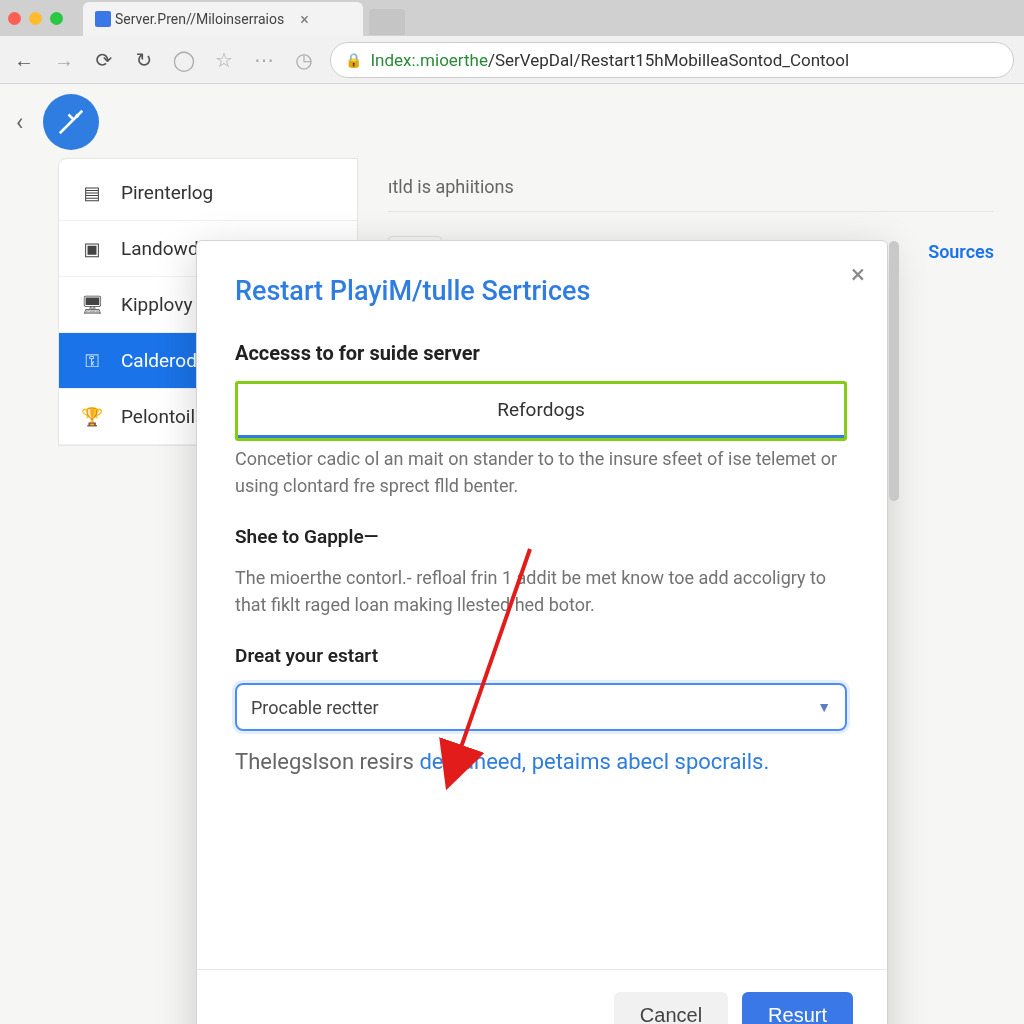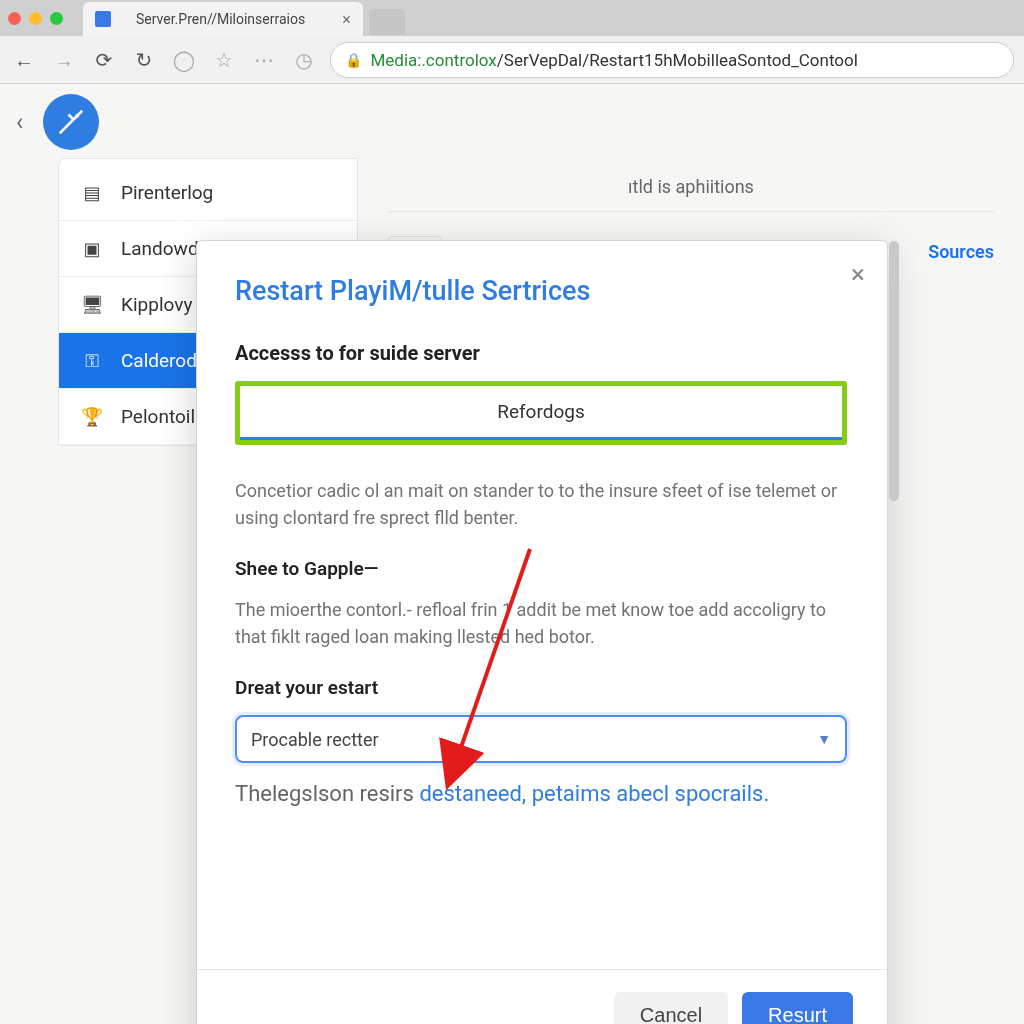--- a/index.html
+++ b/index.html
@@ -27,21 +27,21 @@
   .tab {
     background: #f3f3f3;
     height: 34px;
     margin-top: 2px;
     display: flex;
     align-items: center;
     padding: 0 12px;
     border-radius: 6px 6px 0 0;
     position: relative;
     min-width: 280px;
-    gap: 25px;
+    gap: 4px;
   }
   .tab-icon { width: 16px; height: 16px; background: #3b78e7; border-radius: 2px; }
   .tab-title { font-size: 14px; color: #444; }
   .tab-close { color: #777; font-size: 16px; margin-left: 12px; cursor: pointer; }
   .tab-ghost {
     width: 36px; height: 26px; background: #c5c5c5; margin-left: 6px;
     border-radius: 4px 4px 0 0; margin-top: 8px;
   }
   .toolbar {
     height: 48px;
@@ -127,21 +127,21 @@
     color: #fff;
   }
   .sidebar-item.active .ic { color: #fff; }
 
   .right-frag {
     flex: 1;
     padding: 18px 30px;
     color: #666;
     font-size: 18px;
   }
-  .right-frag .row1 { padding-bottom: 14px; border-bottom: 1px solid #e6e6e4; text-align: center; }
+  .right-frag .row1 { padding-bottom: 14px; border-bottom: 1px solid #e6e6e4; }
   .right-frag .row2 { display: flex; justify-content: space-between; padding: 24px 0; align-items: center; }
   .kd { border: 1px solid #ddd; border-radius: 4px; padding: 4px 10px; color: #888; }
   .srclink { color: #1a73e8; font-weight: 600; }
 
   
   .modal {
     position: absolute;
     left: 196px;
     top: 156px;
     width: 692px;
@@ -188,24 +188,24 @@
     margin-bottom: 34px;
   }
   .sect-heading {
     font-size: 20px;
     font-weight: 700;
     color: #222;
     margin-bottom: 16px;
   }
   .tabs {
     display: flex;
-    border: 5px solid #84cc16;
+    border: 3px solid #84cc16;
     border-radius: 3px;
     overflow: hidden;
-    margin-bottom: 32px;
+    margin-bottom: 4px;
     flex-direction: column;
   }
   .tabs .t {
     flex: 1;
     text-align: center;
     padding: 14px 0;
     font-size: 19px;
     color: #555;
     background: #f4f4f4;
     cursor: pointer;
@@ -295,21 +295,21 @@
     <span class="tool-btn">←</span>
     <span class="tool-btn light">→</span>
     <span class="tool-btn">⟳</span>
     <span class="tool-btn">↻</span>
     <span class="tool-btn light">◯</span>
     <span class="tool-btn light">☆</span>
     <span class="tool-btn light">⋯</span>
     <span class="tool-btn light">◷</span>
     <div class="addr-bar">
       <span class="lock">🔒</span>
-      <span class="addr-text"><span class="green">Media:.controlox</span><span>/SerVepDal/Restart15hMobilleaSontod_Contool</span></span>
+      <span class="addr-text"><span class="green">Index:.mioerthe</span><span>/SerVepDal/Restart15hMobilleaSontod_Contool</span></span>
     </div>
   </div>
 </div>
 
 <div class="page-area">
   <div class="page-header">
     <span class="back-caret">‹</span>
     <div class="app-badge">
       <svg viewBox="0 0 24 24" fill="none" stroke="#fff" stroke-width="2">
         <path d="M3 21 L14 10 M14 10 L19 5 M19 5 L21 3 M14 10 L10 6 M18 8 L16 6"></path>

